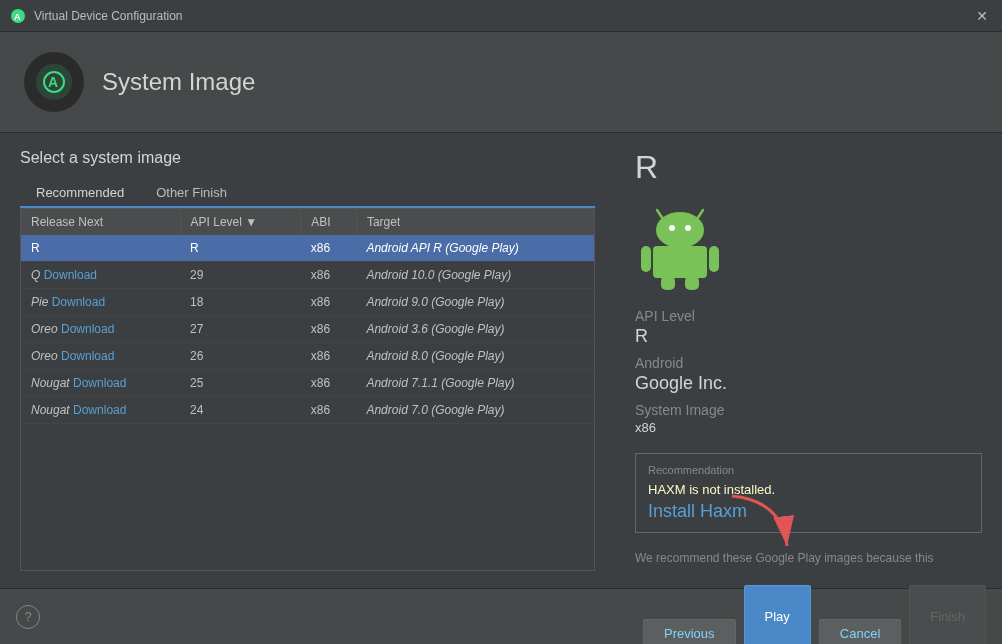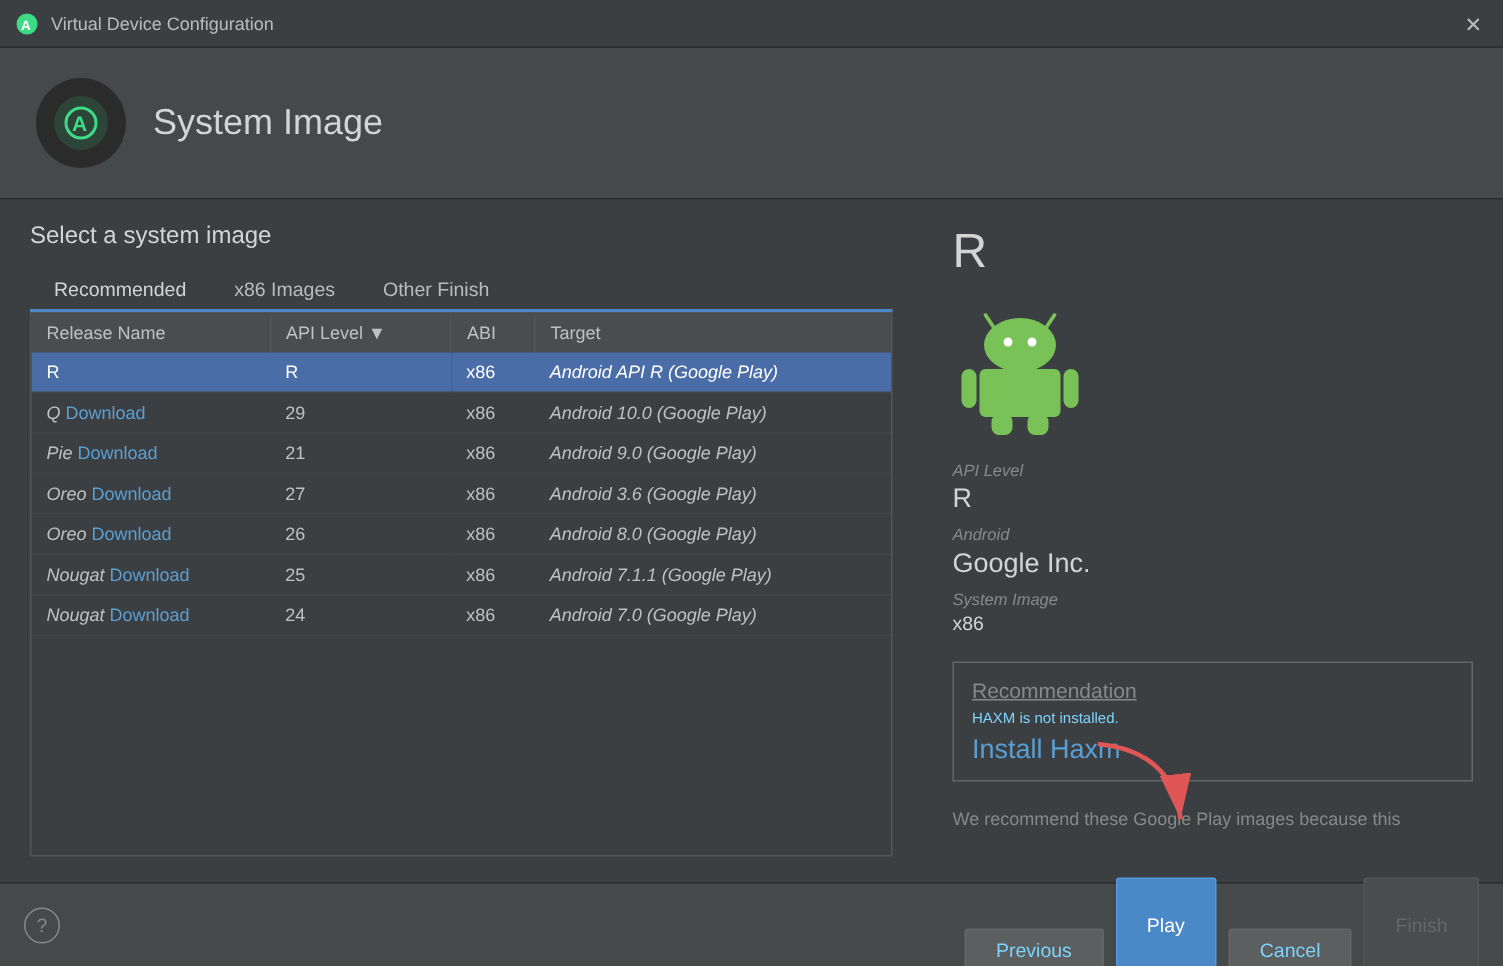--- a/index.html
+++ b/index.html
@@ -168,48 +168,46 @@
     .android-robot {
       width: 90px;
       height: 90px;
       margin-bottom: 16px;
     }
 
     .info-section {
       margin-bottom: 8px;
     }
     .info-label {
-      font-size: 11px;
+      font-size: 14px;
       color: #888;
       margin-bottom: 2px;
-      font-style: italic;
     }
     .info-value {
       font-size: 13px;
       color: #d4d4d4;
     }
     .info-value.large {
       font-size: 18px;
     }
 
     .recommendation-box {
       border: 1px solid #666;
       padding: 10px 12px;
       margin-top: 10px;
       margin-bottom: 10px;
     }
     .recommendation-title {
-      font-size: 14px;
+      font-size: 11px;
       color: #888;
       margin-bottom: 6px;
-      text-decoration: underline;
     }
     .haxm-error {
-      color: #7dd3fc;
-      font-size: 10px;
+      color: #fef9c3;
+      font-size: 13px;
       margin-bottom: 4px;
     }
     .install-link {
       color: #5a9fd4;
       cursor: pointer;
       font-size: 18px;
     }
 
     .recommend-text {
       font-size: 12px;
@@ -307,50 +305,49 @@
   <span class="header-title">System Image</span>
 </div>
 
 <div class="main">
 
   <div class="left-panel">
     <div class="section-title">Select a system image</div>
 
     <div class="tabs">
       <div class="tab active">Recommended</div>
-      <div class="tab">x86 Images</div>
       <div class="tab">Other Finish</div>
     </div>
 
     <div class="table-wrap">
       <table>
         <thead>
           <tr>
-            <th>Release Name</th>
+            <th>Release Next</th>
             <th>API Level ▼</th>
             <th>ABI</th>
             <th>Target</th>
           </tr>
         </thead>
         <tbody id="table-body">
         <tr class="selected">
               <td>R</td>
               <td>R</td>
               <td>x86</td>
               <td class="italic">Android API R (Google Play)</td>
             </tr>
             <tr>
               <td><span class="italic">Q </span><span class="download-link">Download</span></td>
               <td>29</td>
               <td>x86</td>
               <td class="italic">Android 10.0 (Google Play)</td>
             </tr>
             <tr>
               <td><span class="italic">Pie </span><span class="download-link">Download</span></td>
-              <td>21</td>
+              <td>18</td>
               <td>x86</td>
               <td class="italic">Android 9.0 (Google Play)</td>
             </tr>
             <tr>
               <td><span class="italic">Oreo </span><span class="download-link">Download</span></td>
               <td>27</td>
               <td>x86</td>
               <td class="italic">Android 3.6 (Google Play)</td>
             </tr>
             <tr>

